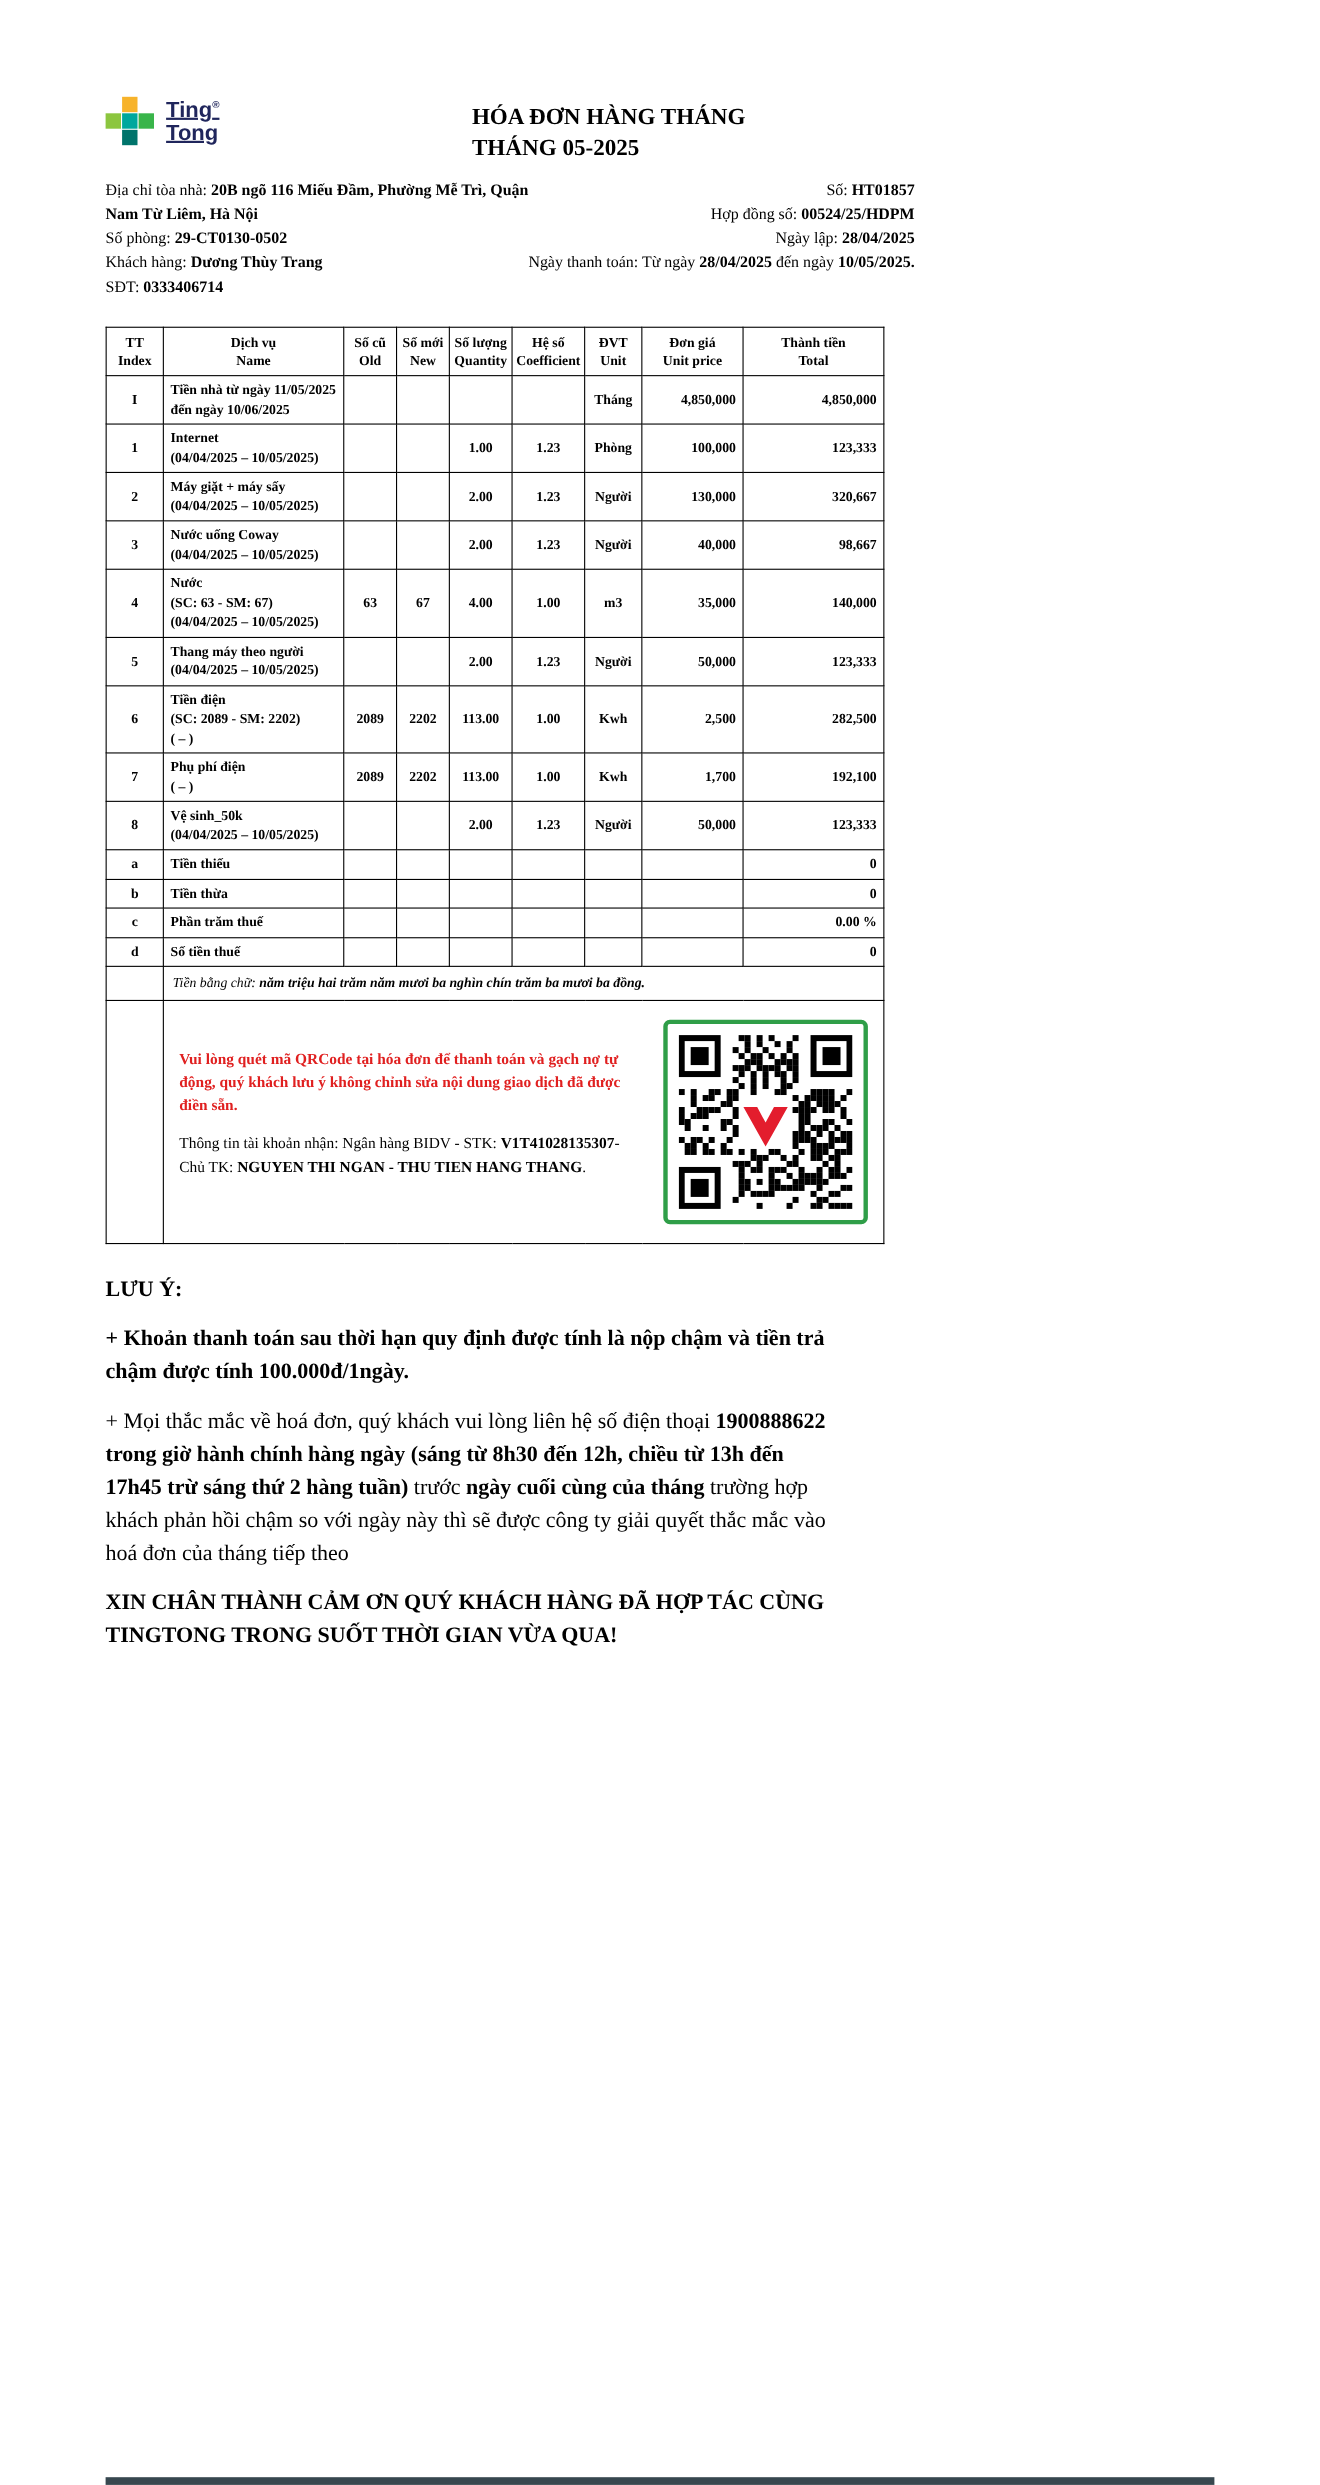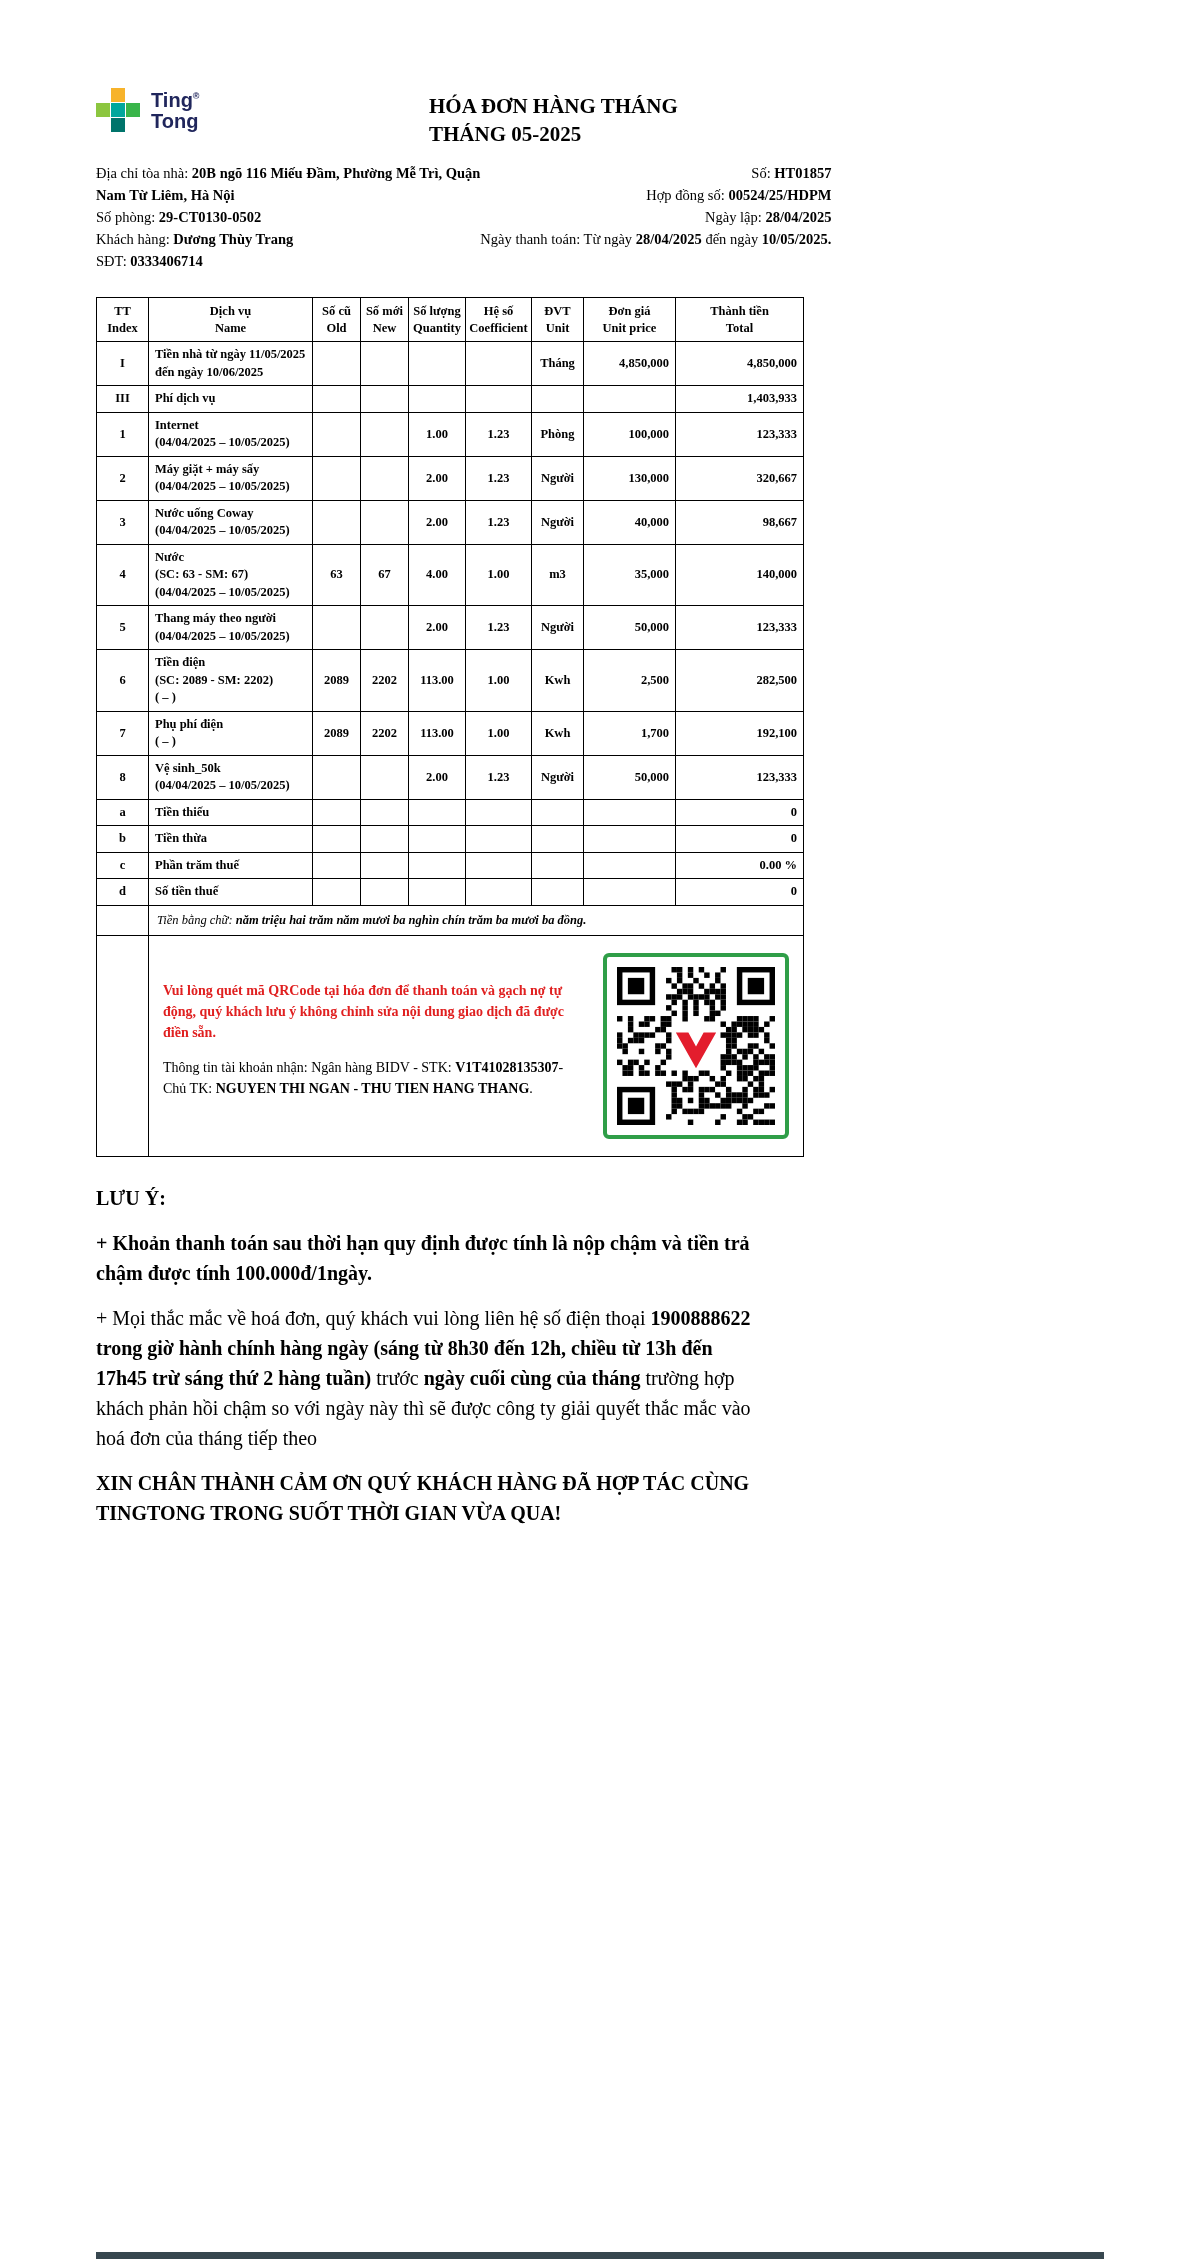--- a/index.html
+++ b/index.html
@@ -11,21 +11,21 @@
   
   .hdr{display:flex;justify-content:space-between;align-items:flex-start;padding-right:44px;}
   .logo{display:flex;align-items:center;gap:9px;}
   .logo-mark{position:relative;width:46px;height:46px;flex:0 0 auto;}
   .sq{position:absolute;width:14px;height:14px;}
   .sq1{left:15px;top:0;background:var(--logo-yellow,#f7b32b);}
   .sq2{left:0;top:15px;background:var(--logo-lime,#8cc63f);}
   .sq3{left:15px;top:15px;background:var(--logo-teal,#00a79d);}
   .sq4{left:30px;top:15px;background:var(--logo-green,#39b54a);}
   .sq5{left:15px;top:30px;background:var(--logo-dark-teal,#00746b);}
-  .logo-text{font-family:"Liberation Sans","DejaVu Sans",sans-serif;font-weight:bold;color:var(--brand-navy,#20265c);font-size:20px;line-height:1.05;}
+  .logo-text{font-family:"Liberation Sans","DejaVu Sans",sans-serif;font-weight:bold;color:var(--brand-navy,#20265c);font-size:20px;line-height:1.05;text-decoration:underline;}
   .reg{font-size:9px;vertical-align:super;}
   .title{width:330px;text-align:left;font-size:21px;font-weight:bold;line-height:1.35;margin:4px 0 0 0;}
 
   
   .info{display:flex;justify-content:space-between;margin-top:13px;padding-right:44px;font-size:14.5px;}
   .info-col{display:block;}
   .info-line{line-height:22px;white-space:nowrap;}
   .info-right .info-line{text-align:right;}
   .b{font-weight:bold;}
   .it{font-style:italic;}
@@ -153,33 +153,20 @@
               <div>Tiền nhà từ ngày 11/05/2025</div>
               <div>đến ngày 10/06/2025</div>
             </td>
             <td class="a-c"></td>
             <td class="a-c"></td>
             <td class="a-c"></td>
             <td class="a-c"></td>
             <td class="a-c">Tháng</td>
             <td class="a-r">4,850,000</td>
             <td class="a-r">4,850,000</td>
-          </tr>
-          <tr>
-            <td class="a-c">III</td>
-            <td class="a-l">
-              <div>Phí dịch vụ</div>
-            </td>
-            <td class="a-c"></td>
-            <td class="a-c"></td>
-            <td class="a-c"></td>
-            <td class="a-c"></td>
-            <td class="a-c"></td>
-            <td class="a-r"></td>
-            <td class="a-r">1,403,933</td>
           </tr>
           <tr>
             <td class="a-c">1</td>
             <td class="a-l">
               <div>Internet</div>
               <div>(04/04/2025 – 10/05/2025)</div>
             </td>
             <td class="a-c"></td>
             <td class="a-c"></td>
             <td class="a-c">1.00</td>

